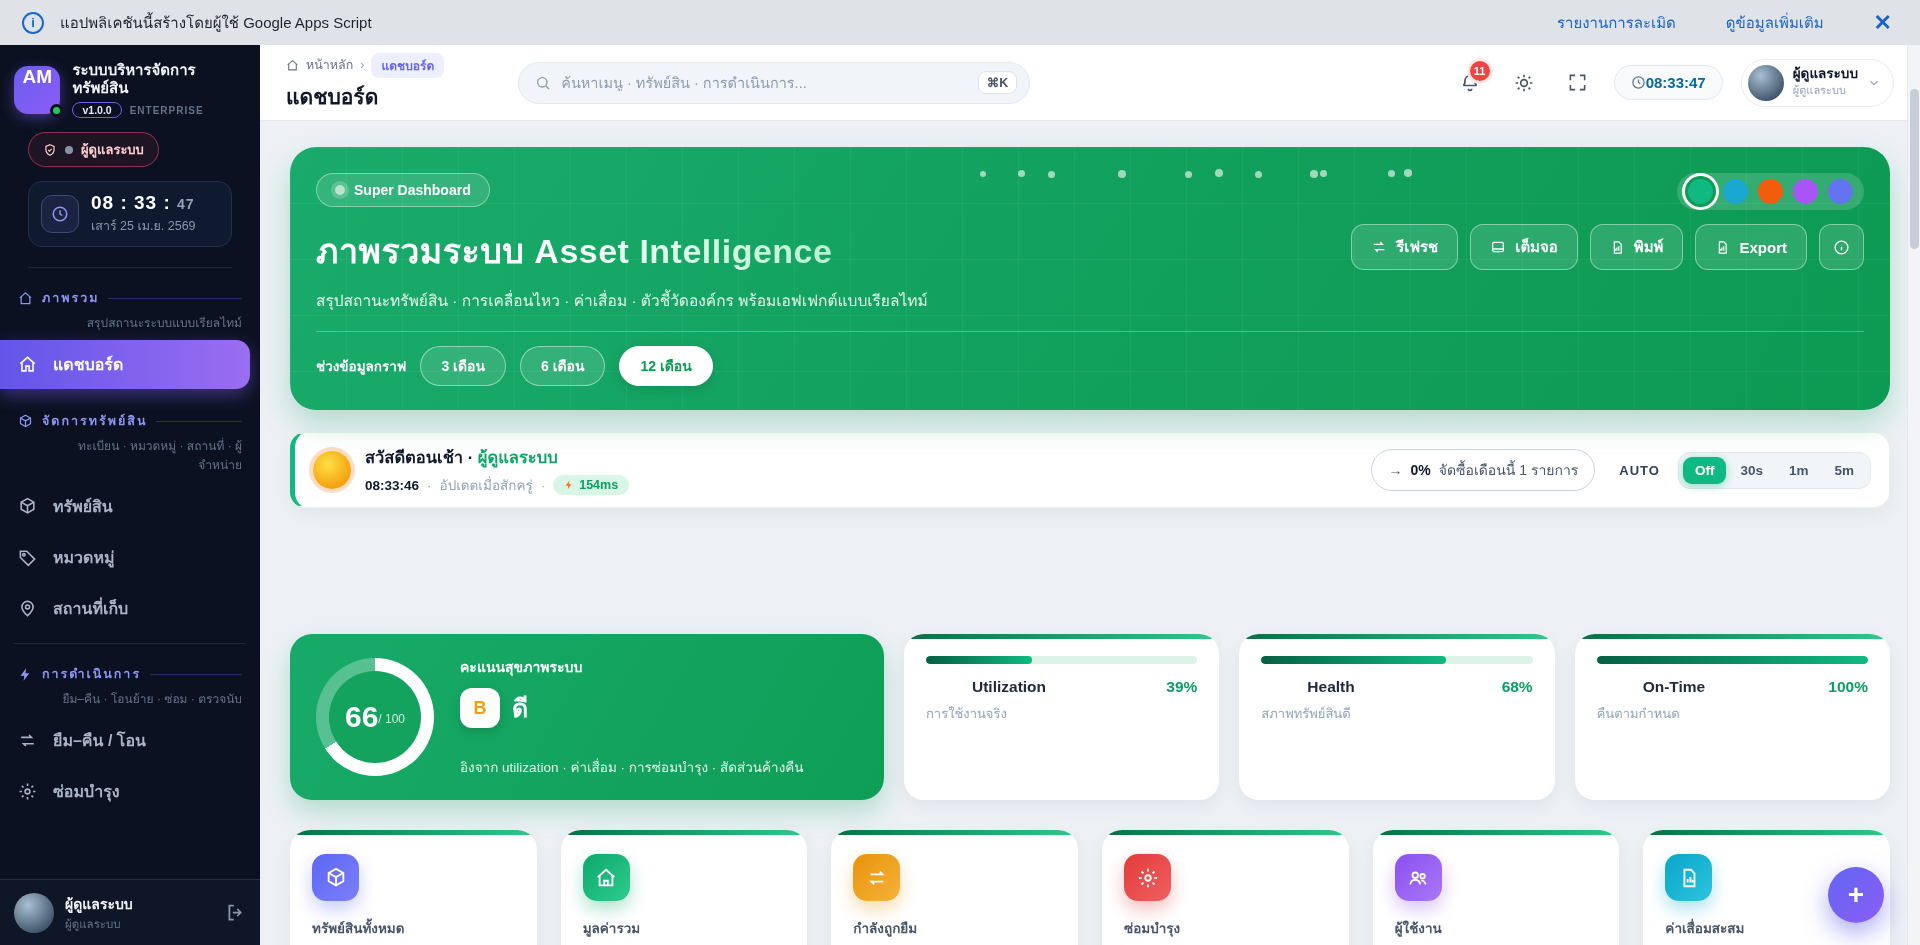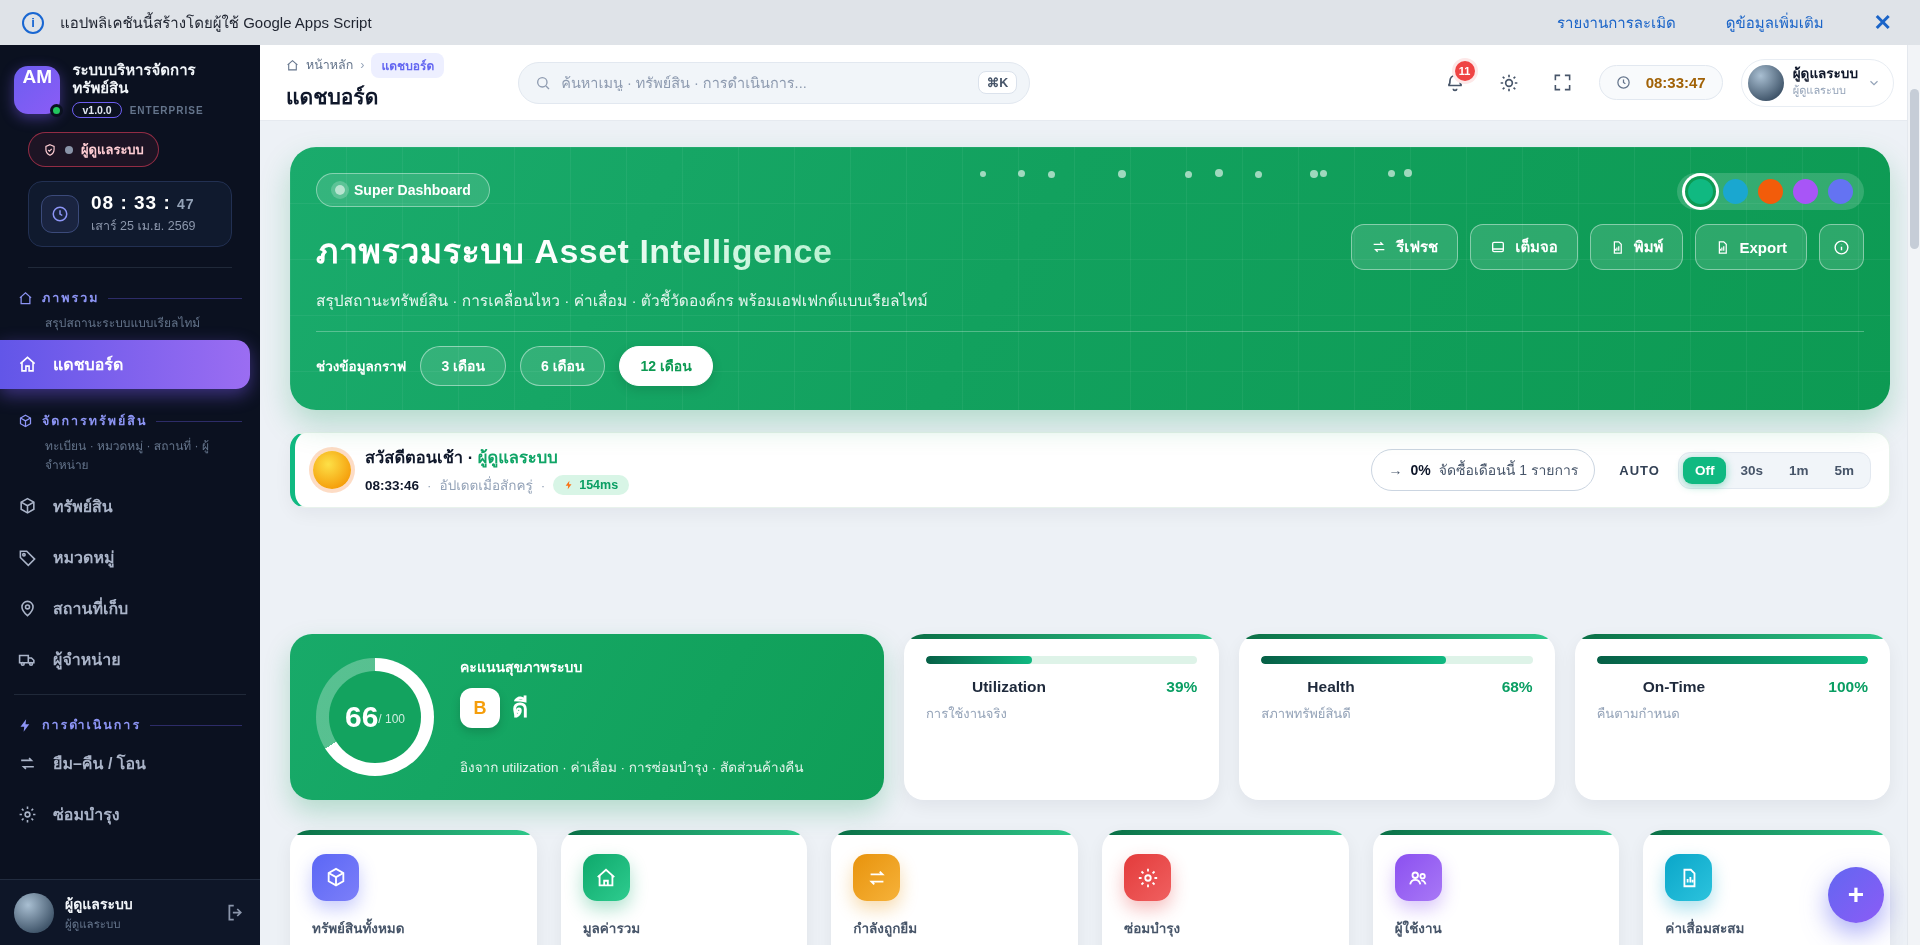--- a/index.html
+++ b/index.html
@@ -25,21 +25,21 @@
   .sb-ver { font-size:10.5px; font-weight:800; color:#e2e8f0; border:1px solid #6d5ef0; border-radius:999px; padding:1px 9px; }
   .sb-ed { font-size:10px; font-weight:700; color:#64748b; letter-spacing:1px; }
   .sb-role { margin:14px 14px 0; display:inline-flex; align-items:center; gap:8px; border:1px solid rgba(244,63,94,.55); background:rgba(244,63,94,.08); border-radius:999px; padding:6px 14px; font-size:13px; font-weight:800; color:#fecdd3; width:fit-content; }
   .sb-role .rdot { width:8px; height:8px; border-radius:50%; background:#8a94a8; }
   .sb-clock { margin:14px 14px 0; background:#101a2e; border:1px solid #223052; border-radius:14px; padding:10px 12px; display:flex; gap:12px; align-items:center; }
   .sb-clock-ic { width:38px; height:38px; border-radius:11px; background:#1a2440; border:1px solid #3b4a7a; display:flex; align-items:center; justify-content:center; }
   .sb-time { font-size:19px; font-weight:800; color:#fff; letter-spacing:1px; }
   .sb-time .sec { font-size:14px; color:#94a3b8; font-weight:700; }
   .sb-date { font-size:12.5px; color:#8b96ab; margin-top:2px; }
   .sb-div { height:1px; background:rgba(71,85,105,.35); margin:20px 14px 0; }
-  .sb-nav { flex:1; overflow:hidden; padding:6px 0 0; }
+  .sb-nav { flex:1; overflow:hidden; padding:6px 0 0;text-align:right; }
   .sb-sec { display:flex; align-items:center; gap:9px; padding:14px 18px 2px; }
   .sb-sec-label { font-size:12.5px; font-weight:800; color:#8d95f5; letter-spacing:2px; white-space:nowrap; }
   .sb-sec-line { flex:1; height:1px; background:rgba(109,94,240,.35); }
   .sb-sec-desc { font-size:12px; color:#64748b; padding:3px 18px 6px 45px; }
   .sb-item { display:flex; align-items:center; gap:16px; padding:12px 18px; margin:2px 10px 2px 0; font-size:16px; font-weight:800; color:#aab4c8; cursor:pointer; border-radius:0 14px 14px 0; }
   .sb-item.active { background:linear-gradient(90deg,#6256e8,#9b6df2); color:#fff; box-shadow:0 6px 18px rgba(124,92,246,.45); margin-left:0; padding-left:18px; }
   .sb-item svg { flex-shrink:0; }
   .sb-foot { height:66px; background:#0e1628; border-top:1px solid rgba(71,85,105,.35); display:flex; align-items:center; gap:11px; padding:0 14px; }
   .sb-ava { width:40px; height:40px; border-radius:50%; background:radial-gradient(circle at 35% 30%,#a9bfd2,#41566b 75%); flex-shrink:0; }
   .sb-foot-name { font-size:14px; font-weight:800; color:#f1f5f9; }
@@ -55,21 +55,21 @@
   .bc-badge { background:#edefff; color:#6366f1; font-weight:800; font-size:12px; border-radius:8px; padding:3px 10px; }
   .hdr-title { font-size:21px; font-weight:800; color:#0f172a; margin-top:2px; }
   .hdr-left { display:flex; flex-direction:column; justify-content:center; }
   .search { flex:0 0 512px; margin-left:56px; height:42px; background:#f1f5f9; border:1px solid #e2e8f0; border-radius:999px; display:flex; align-items:center; gap:10px; padding:0 12px 0 16px; }
   .search input { flex:1; border:none; background:transparent; outline:none; font-size:14.5px; color:#334155; font-family:inherit; }
   .search input::placeholder { color:#8e9bb0; }
   .kbd { background:#fff; border:1px solid #dbe2ec; border-radius:8px; font-size:12.5px; font-weight:700; color:#475569; padding:3px 8px; }
   .hdr-spacer { flex:1; }
   .hdr-ic { position:relative; width:36px; height:36px; display:flex; align-items:center; justify-content:center; cursor:pointer; }
   .badge-red { position:absolute; top:-4px; right:-2px; min-width:20px; height:20px; border-radius:999px; background:#ef4444; color:#fff; font-size:11px; font-weight:800; display:flex; align-items:center; justify-content:center; padding:0 4px; box-shadow:0 0 0 3px #fde8e8; }
-  .time-pill { display:flex; align-items:center; gap:15px; border:1px solid #e2e8f0; background:#f8fafc; border-radius:999px; padding:8px 16px; font-size:15px; font-weight:800; color:#a16207; }
+  .time-pill { display:flex; align-items:center; gap:0; border:1px solid #e2e8f0; background:#f8fafc; border-radius:999px; padding:8px 16px; font-size:15px; font-weight:800; color:#0369a1; }
   .user-chip { display:flex; align-items:center; gap:9px; border:1px solid #e8edf3; border-radius:999px; padding:5px 12px 5px 6px; cursor:pointer; }
   .user-ava { width:36px; height:36px; border-radius:50%; background:radial-gradient(circle at 35% 30%,#a9bfd2,#41566b 75%); }
   .user-name { font-size:13.5px; font-weight:800; color:#0f172a; line-height:1.15; }
   .user-role { font-size:11px; color:#94a3b8; }
 
   .content { flex:1; padding:26px 30px 0; position:relative; overflow:hidden; }
 
   
   .hero { position:relative; border-radius:26px; padding:26px 26px 24px; color:#fff; overflow:hidden;
           background:linear-gradient(120deg,#1aab6c 0%,#12a15e 45%,#0d9a53 100%); box-shadow:0 14px 30px rgba(13,154,83,.25); }
@@ -241,38 +241,30 @@
           </svg>
         <span>หมวดหมู่</span>
       </div>
       <div class="sb-item">
         <svg width="19" height="19" viewBox="0 0 24 24" fill="none" stroke="#aab4c8" stroke-width="2">
             <path d="M12 21s-7-6-7-11a7 7 0 0 1 14 0c0 5-7 11-7 11z"></path>
             <circle cx="12" cy="10" r="2.5"></circle>
           </svg>
         <span>สถานที่เก็บ</span>
       </div>
-      <div class="sb-item">
-        <svg width="19" height="19" viewBox="0 0 24 24" fill="none" stroke="#aab4c8" stroke-width="2">
-            <path d="M2 7h11v9H2z"></path>
-            <path d="M13 10h4l3 3v3h-7"></path>
-            <circle cx="6" cy="17.5" r="1.8"></circle>
-            <circle cx="16.5" cy="17.5" r="1.8"></circle>
-          </svg>
-        <span>ผู้จำหน่าย</span>
-      </div>
       <div class="sb-div" style="margin-top:10px;"></div>
 
       <div class="sb-sec" style="margin-top:6px;">
         <svg width="15" height="15" viewBox="0 0 24 24" fill="#8d95f5">
             <path d="M13 2L4 14h6l-1 8 9-12h-6z"></path>
           </svg>
         <span class="sb-sec-label">การดำเนินการ</span>
         <span class="sb-sec-line"></span>
       </div>
+      <div class="sb-sec-desc">ยืม–คืน · โอนย้าย · ซ่อม · ตรวจนับ</div>
       <div class="sb-item">
         <svg width="19" height="19" viewBox="0 0 24 24" fill="none" stroke="#aab4c8" stroke-width="2">
             <path d="M4 8h13l-3-3M20 16H7l3 3"></path>
           </svg>
         <span>ยืม–คืน / โอน</span>
       </div>
       <div class="sb-item">
         <svg width="19" height="19" viewBox="0 0 24 24" fill="none" stroke="#aab4c8" stroke-width="2">
             <circle cx="12" cy="12" r="3"></circle>
             <path d="M12 2v3M12 19v3M2 12h3M19 12h3M4.9 4.9l2.1 2.1M17 17l2.1 2.1M19.1 4.9L17 7M7 17l-2.1 2.1"></path>

